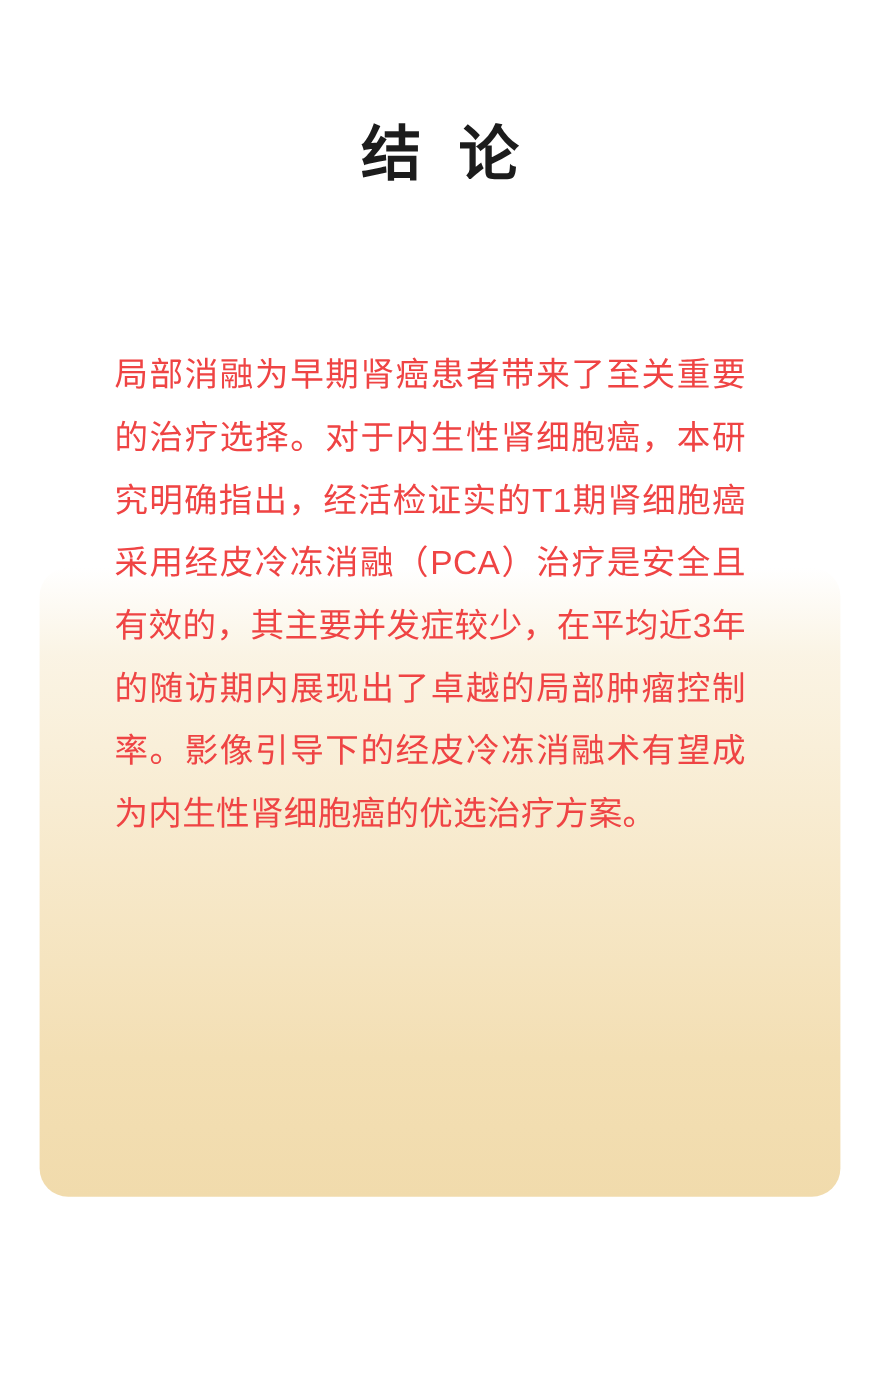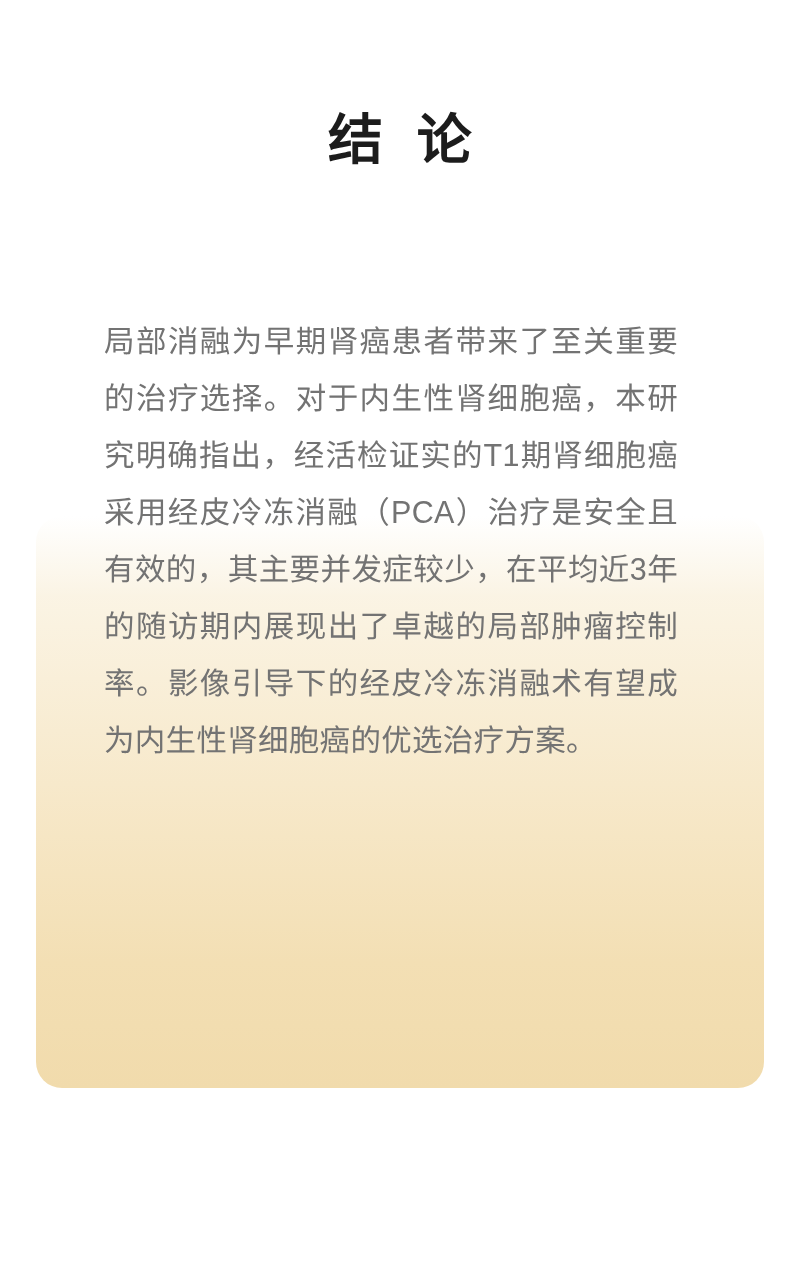--- a/index.html
+++ b/index.html
@@ -55,21 +55,21 @@
     text-indent: 10px;
   }
 
   .body-text {
     position: absolute;
     top: 282px;
     left: 104px;
     width: 574px;
     font-size: 30.5px;
     line-height: 57px;
-    color: #737373;
+    color: #ef4444;
     text-align: justify;
     text-justify: inter-character;
     letter-spacing: 0.3px;
     font-weight: 400;
   }
 </style>
 </head>
 <body>
 
 <div class="bg-panel"></div>

